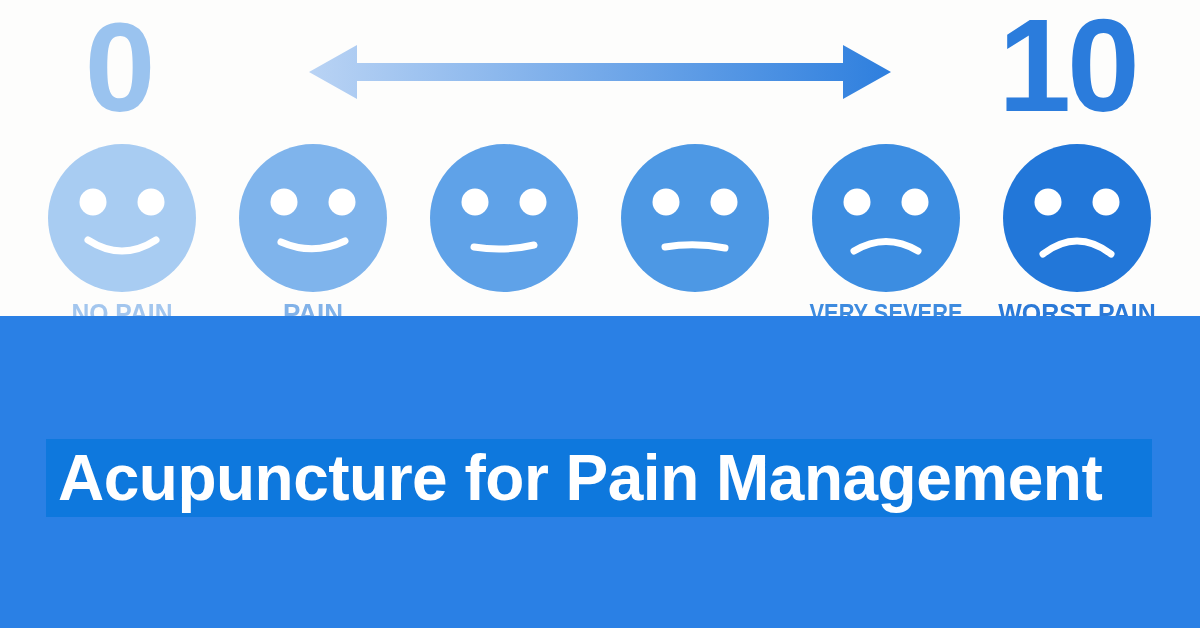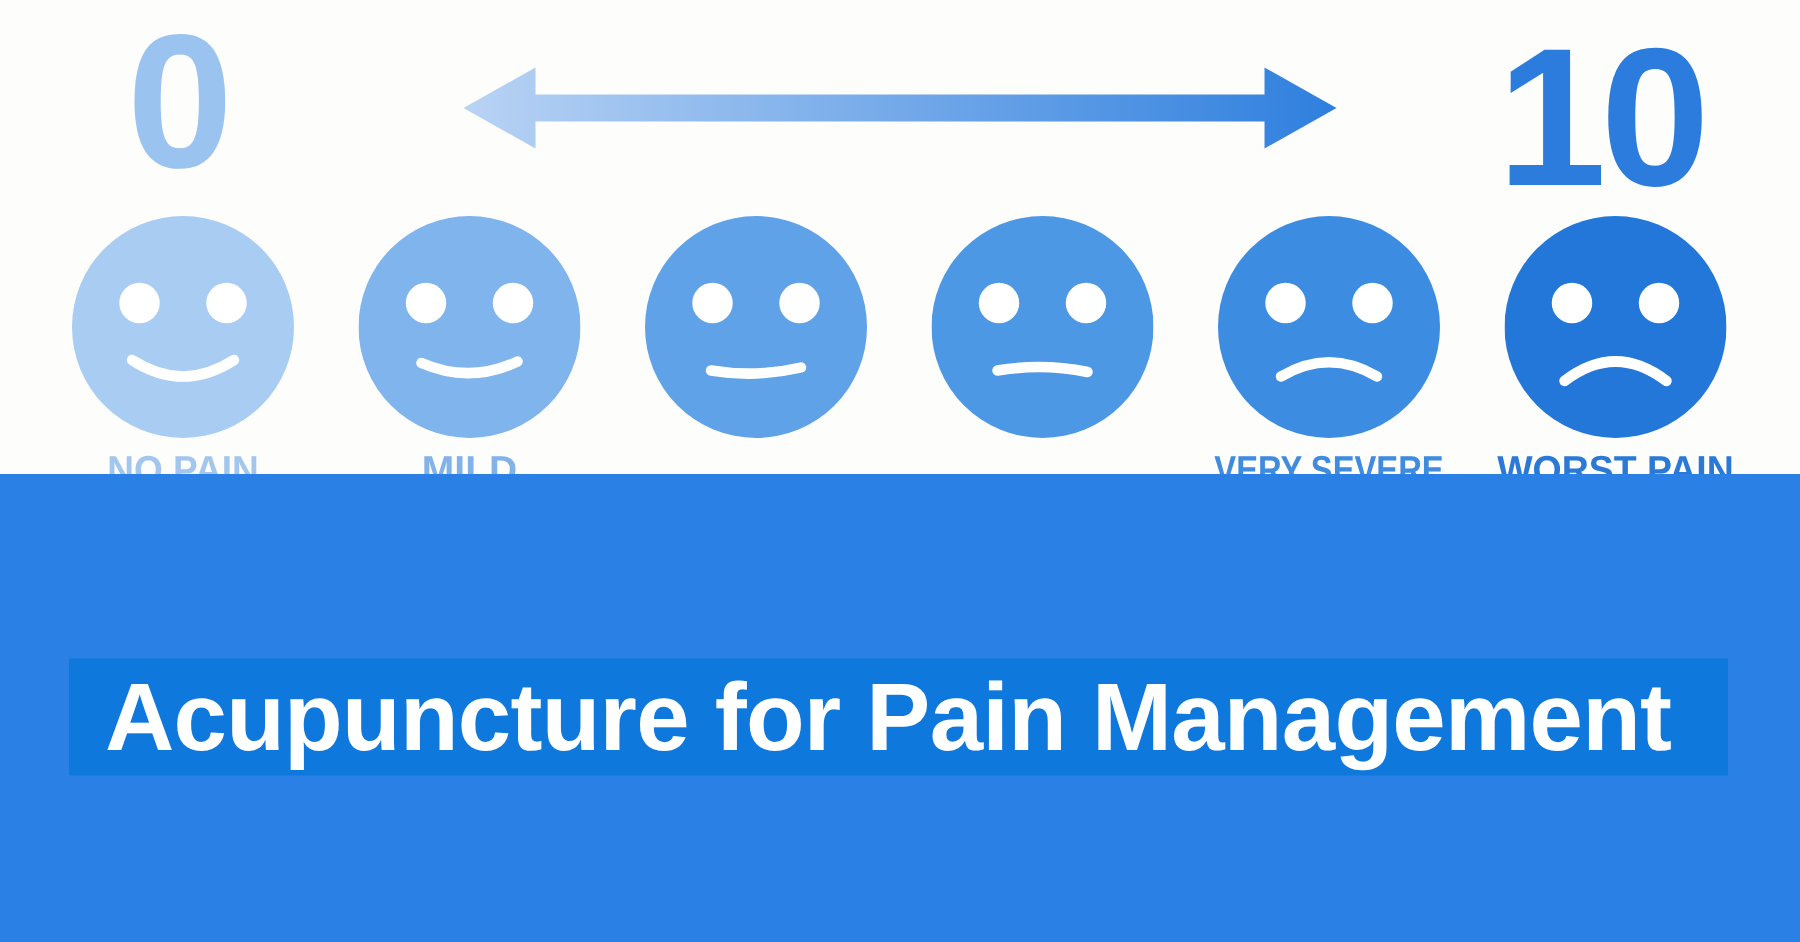--- a/index.html
+++ b/index.html
@@ -21,21 +21,21 @@
   }
 
   .scale-num {
     position: absolute;
     font-weight: bold;
     line-height: 1;
     text-align: center;
     letter-spacing: -4px;
   }
   .scale-num.min { left: 58px; top: 4px; width: 120px; font-size: 127px; }
-  .scale-num.max { left: 983px; top: 12px; width: 168px; font-size: 131px; }
+  .scale-num.max { left: 983px; top: 0px; width: 168px; font-size: 131px; }
 
   .scale-arrow {
     position: absolute;
     left: 305px; top: 42px;
     width: 590px; height: 60px;
   }
 
   .face {
     position: absolute;
     top: 144px;
@@ -65,21 +65,21 @@
     width: 1200px; height: 312px;
   }
   .banner-title-bar {
     position: absolute;
     left: 46px; top: 123px;
     width: 1106px; height: 78px;
     display: flex;
     align-items: center;
   }
   .banner-title {
-    padding-left: 24px;
+    padding-left: 12px;
     font-size: 64px;
     font-weight: bold;
     letter-spacing: -0.5px;
     white-space: nowrap;
   }
 </style>
 </head>
 <body>
 
 <div id="canvas" style="background: rgb(253, 253, 252);">
@@ -111,21 +111,21 @@
     <div class="face-label" style="color: rgb(163, 198, 238);">NO PAIN</div>
   </div>
 
   <div class="face" style="left: 239px;">
     <svg class="face-svg" viewBox="0 0 148 148">
       <circle class="head" cx="74" cy="74" r="74" fill="#7fb4ec"></circle>
       <circle class="eye" cx="45" cy="58" r="13.5" fill="#ffffff"></circle>
       <circle class="eye" cx="103" cy="58" r="13.5" fill="#ffffff"></circle>
       <path class="mouth" fill="none" stroke="#ffffff" stroke-width="7" stroke-linecap="round" d="M 42 98 Q 74 112 106 97"></path>
     </svg>
-    <div class="face-label" style="color: rgb(130, 178, 232);">MILD</div>
+    <div class="face-label" style="color: rgb(130, 178, 232);">PAIN</div>
   </div>
 
   <div class="face" style="left: 430px;">
     <svg class="face-svg" viewBox="0 0 148 148">
       <circle class="head" cx="74" cy="74" r="74" fill="#5fa2e8"></circle>
       <circle class="eye" cx="45" cy="58" r="13.5" fill="#ffffff"></circle>
       <circle class="eye" cx="103" cy="58" r="13.5" fill="#ffffff"></circle>
       <path class="mouth" fill="none" stroke="#ffffff" stroke-width="7" stroke-linecap="round" d="M 44 103 Q 74 108 104 101"></path>
     </svg>
   </div>

